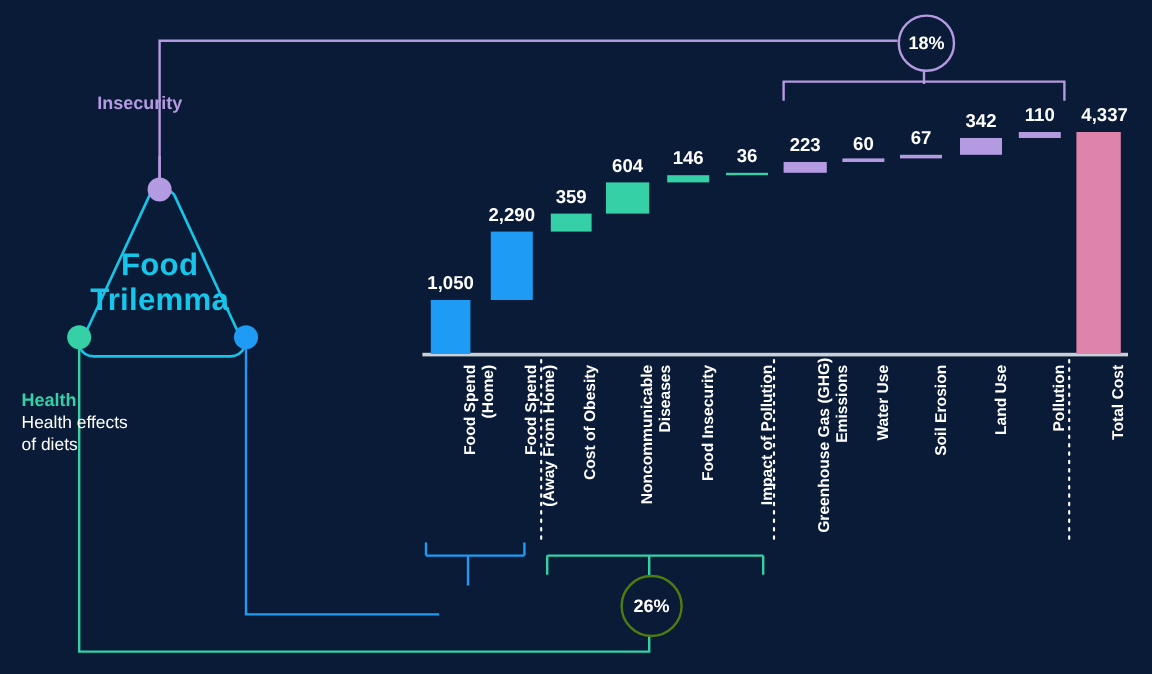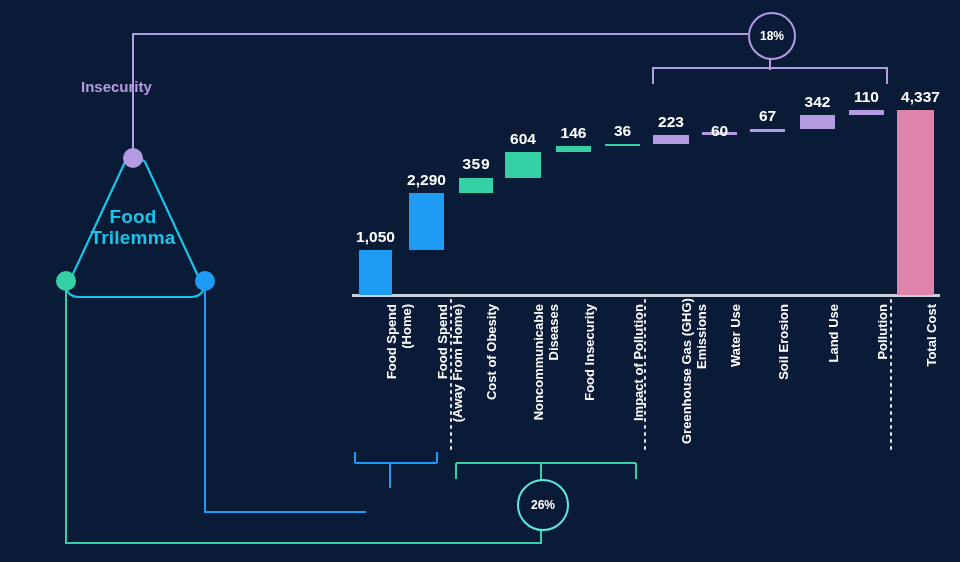--- a/index.html
+++ b/index.html
@@ -9,21 +9,21 @@
     font-family:"Liberation Sans", sans-serif;
     overflow:hidden;
     position:relative;
   }
   #stage{position:absolute;inset:0;width:960px;height:562px;}
   svg.layer{position:absolute;left:0;top:0;width:960px;height:562px;overflow:visible;}
   .txt{position:absolute;color:#ffffff;}
 
   
   .tri-title{
-    font-size:19px;font-weight:bold;color:#16c5ea;
+    font-size:26px;font-weight:bold;color:#16c5ea;
     text-align:center;line-height:1.12;letter-spacing:.2px;
   }
   .node-head{font-size:15px;font-weight:bold;line-height:1.25;}
   .node-body{font-size:14.5px;color:#ffffff;line-height:1.28;font-weight:400;}
   .head-env{color:#b49ae0;}
   .head-health{color:#35d0a5;}
   .head-diet{color:#1e9cf5;}
 
   
   .bar{position:absolute;}
@@ -38,26 +38,26 @@
     line-height:1.18;
     transform-origin:left top;
     transform:rotate(-90deg);
     white-space:pre;
     text-align:right;
   }
   
   .badge{
     position:absolute;border-radius:50%;
     display:flex;align-items:center;justify-content:center;
-    color:#ffffff;font-size:12px;font-weight:bold;
+    color:#ffffff;font-size:15px;font-weight:bold;
     background:#0a1b38;
   }
   .badge-18{border:2px solid #b49ae0;}
   .badge-53{border:2px solid #1e9cf5;}
-  .badge-26{border:2px solid #5eead4;}
+  .badge-26{border:2px solid #4d7c0f;}
 </style>
 </head>
 <body>
 
 <div id="stage">
 
   <svg class="layer">
 
     <path d="M133,158 L133,34 L748,34" fill="none" stroke="#b49ae0" stroke-width="2"></path>
 
@@ -95,46 +95,51 @@
 
   <div class="txt tri-title" style="left:64px;top:206px;width:138px;">
     <div>Food</div>
     <div>Trilemma</div>
   </div>
 
   <div class="txt" style="left:81px;top:78px;width:160px;">
     <div class="node-head head-env">Insecurity</div>
   </div>
 
+  <div class="txt" style="left:18px;top:325px;width:130px;">
+    <div class="node-head head-health">Health</div>
+    <div class="node-body" style="white-space:pre-line;">Health effects
+of diets</div>
+  </div>
 
 
   <div id="bars">
       <div class="bar" style="left: 359px; top: 250.211px; width: 33px; height: 44.789px; background: rgb(30, 156, 245);"></div>
       <div class="bar" style="left: 409px; top: 193.052px; width: 35px; height: 57.1593px; background: rgb(30, 156, 245);"></div>
       <div class="bar" style="left: 459px; top: 177.738px; width: 34px; height: 15.3136px; background: rgb(53, 208, 165);"></div>
       <div class="bar" style="left: 505px; top: 151.974px; width: 36px; height: 25.7644px; background: rgb(53, 208, 165);"></div>
       <div class="bar" style="left: 556px; top: 145.746px; width: 35px; height: 6.22781px; background: rgb(53, 208, 165);"></div>
       <div class="bar" style="left: 605px; top: 144.21px; width: 35px; height: 2px; background: rgb(53, 208, 165);"></div>
       <div class="bar" style="left: 653px; top: 134.698px; width: 36px; height: 9.51234px; background: rgb(180, 154, 224);"></div>
       <div class="bar" style="left: 702px; top: 132.139px; width: 35px; height: 2.55937px; background: rgb(180, 154, 224);"></div>
       <div class="bar" style="left: 750px; top: 129.281px; width: 35px; height: 2.85797px; background: rgb(180, 154, 224);"></div>
       <div class="bar" style="left: 800px; top: 114.692px; width: 35px; height: 14.5884px; background: rgb(180, 154, 224);"></div>
       <div class="bar" style="left: 849px; top: 110px; width: 35px; height: 4.69218px; background: rgb(180, 154, 224);"></div>
       <div class="bar" style="left: 897px; top: 110px; width: 37px; height: 185px; background: rgb(222, 131, 170);"></div>
     </div>
 
   <div id="values">
       <div class="bar-val" style="left: 343px; top: 228.211px; width: 65px;">1,050</div>
       <div class="bar-val" style="left: 393px; top: 171.052px; width: 67px;">2,290</div>
-      <div class="bar-val" style="left: 443px; top: 155.738px; width: 66px; font-family: Liberation Mono, monospace;">359</div>
+      <div class="bar-val" style="left: 443px; top: 155.738px; width: 66px;">359</div>
       <div class="bar-val" style="left: 489px; top: 129.974px; width: 68px;">604</div>
       <div class="bar-val" style="left: 540px; top: 123.746px; width: 67px;">146</div>
       <div class="bar-val" style="left: 589px; top: 122.21px; width: 67px;">36</div>
       <div class="bar-val" style="left: 637px; top: 112.698px; width: 68px;">223</div>
-      <div class="bar-val" style="left: 686px; top: 122px; width: 67px;">60</div>
+      <div class="bar-val" style="left: 686px; top: 112px; width: 67px;">60</div>
       <div class="bar-val" style="left: 734px; top: 107.281px; width: 67px;">67</div>
       <div class="bar-val" style="left: 784px; top: 92.6922px; width: 67px;">342</div>
       <div class="bar-val" style="left: 833px; top: 88px; width: 67px;">110</div>
       <div class="bar-val" style="left: 886px; top: 88px; width: 69px;">4,337</div>
     </div>
 
   <div id="cats">
       <div class="cat" style="left: 383.5px; top: 444px; width: 140px;">Food Spend
 (Home)</div>
       <div class="cat" style="left: 434.5px; top: 444px; width: 140px;">Food Spend

